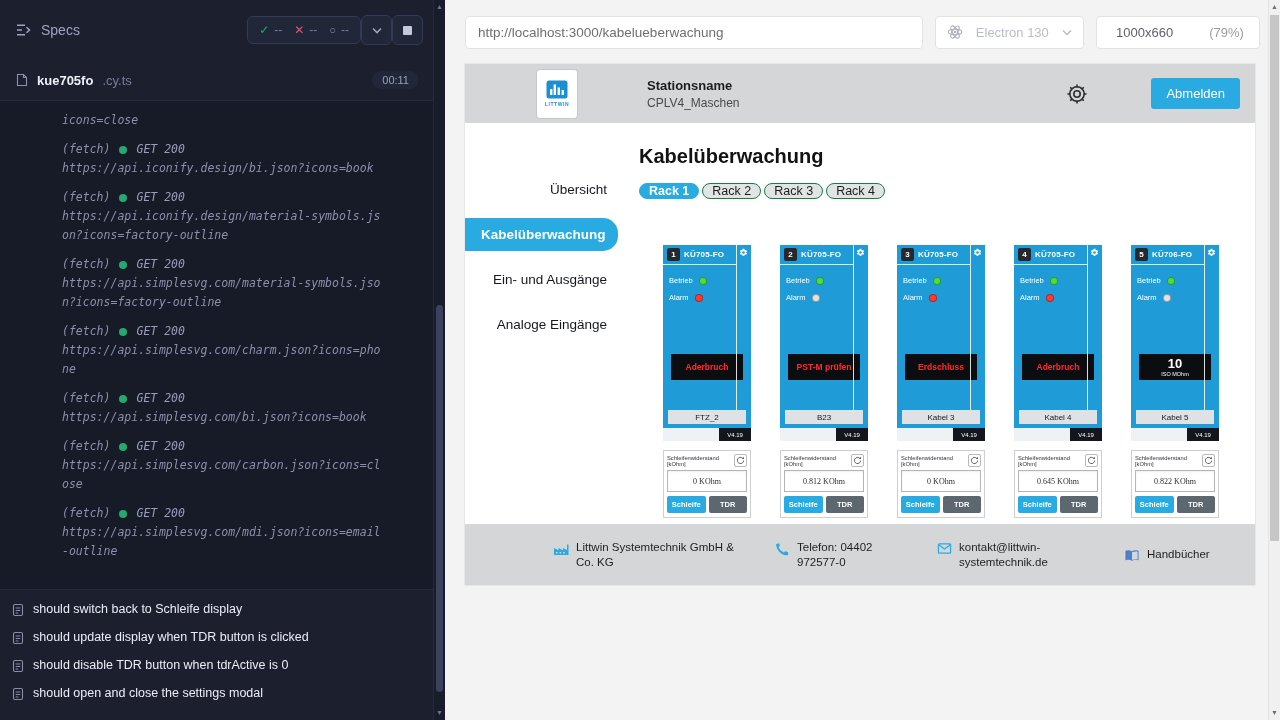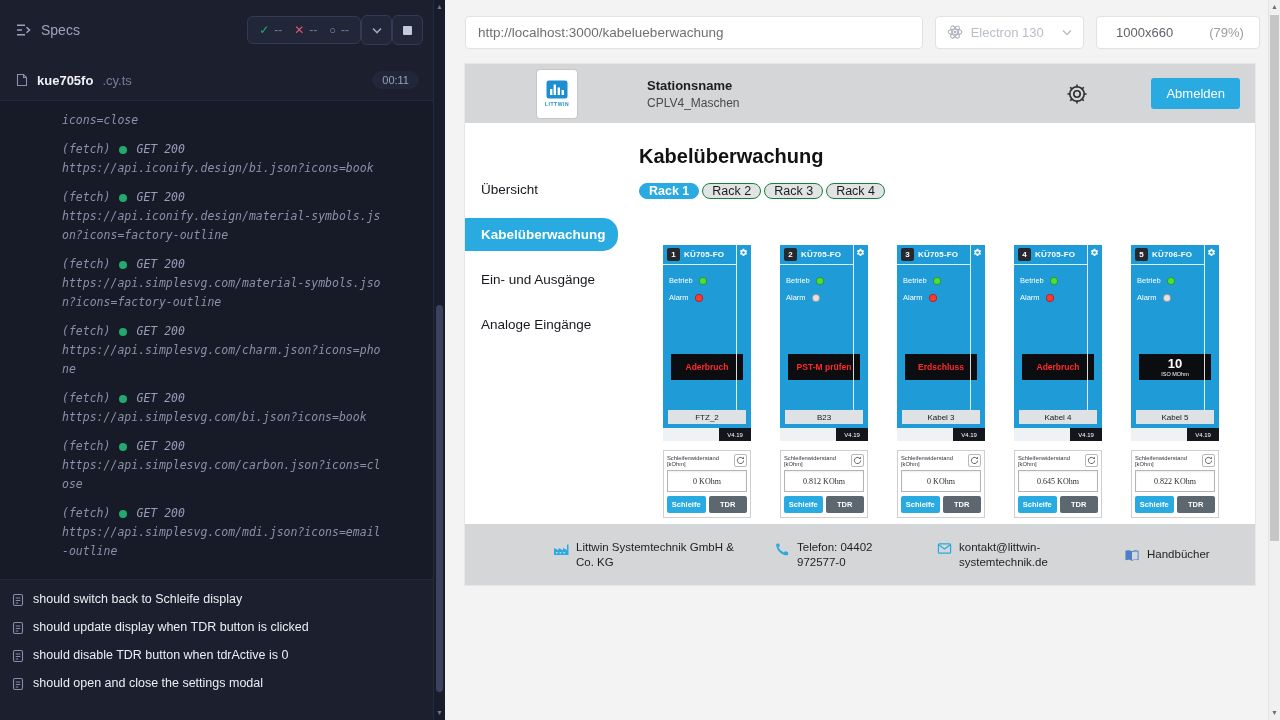--- a/index.html
+++ b/index.html
@@ -19,21 +19,21 @@
   .icon-btn { width:31px; height:30px; background:#222639; border:1px solid #343a56; border-radius:6px;
               color:#9da3bd; display:flex; align-items:center; justify-content:center; cursor:pointer; }
   .stop-square { width:9px; height:9px; background:#c3c8dd; border-radius:1px; }
 
   .spec-header { height:40px; flex:none; display:flex; align-items:center; gap:9px; padding:0 14px 0 16px; }
   .spec-name { color:#f0f1f7; font-size:13px; font-weight:bold; }
   .spec-ext { color:#777d9c; font-size:13px; }
   .spec-timer { margin-left:auto; background:#222639; border-radius:10px; color:#9aa0bb; font-size:11px; padding:3px 10px; }
 
   .log-block { background:#171a27; border-top:1px solid #262a3f; border-bottom:1px solid #262a3f;
-               padding:10px 14px 8px 62px; flex:none; }
+               padding:10px 14px 18px 62px; flex:none; }
   .log-entry { font-family:"DejaVu Sans Mono", monospace; font-style:italic; font-size:11.5px;
                color:#8b90ab; line-height:19px; margin-bottom:10px; cursor:pointer; }
   .log-status { display:flex; gap:9px; align-items:center; }
   .log-dot { width:8px; height:8px; border-radius:50%; background:#23a96f; flex:none; }
   .log-code { color:#989dba; }
   .log-url { word-break:break-all; max-width:320px; }
 
   .tests { list-style:none; padding:12px 10px 0 12px; }
   .test-item { display:flex; gap:9px; align-items:flex-start; color:#eceef5; font-size:12.5px;
                margin-bottom:13px; cursor:pointer; }
@@ -46,21 +46,21 @@
   .runner-scrollbar .sb-thumb { position:absolute; left:2px; right:2px; top:42%; bottom:2%;
                                 background:#3c415e; border-radius:4px; }
 
   
   .stage { flex:1; background:#f3f3f4; display:flex; flex-direction:column; overflow:hidden; }
   .urlbar-row { height:64px; flex:none; display:flex; align-items:center; padding:0 8px 0 20px; gap:12px; }
   .url-input { width:460px; height:33px; background:#fff; border:1px solid #e2e2e2; border-radius:4px;
                display:flex; align-items:center; padding:0 12px; font-size:13.5px; color:#6f6f6f; }
   .select-box { height:33px; background:#fff; border:1px solid #e2e2e2; border-radius:4px;
                 display:flex; align-items:center; gap:8px; padding:0 11px; cursor:pointer; }
-  .browser-select { margin-left:auto; width:150px; }
+  .browser-select { margin-left:auto; width:150px;text-align:center; }
   .browser-select .sel-label { color:#b9bdc7; font-size:13px; flex:1; }
   .size-select { width:164px; }
   .size-select .sel-label { color:#5f6368; font-size:13px; }
   .size-select .sel-zoom { color:#9a9da1; font-size:13px; flex:1;margin-left:28px; }
 
   
   .aut { width:790px; height:521px; margin-left:20px; background:#fff; display:flex; flex-direction:column;
          flex:none; box-shadow:0 0 0 1px #e7e7e8; }
   .aut-header { height:59px; flex:none; background:#d5d6d8; display:flex; align-items:center; }
   .logo-box { width:40px; height:48px; background:#fff; border-radius:3px; margin-left:72px;
@@ -68,21 +68,21 @@
               justify-content:center; gap:2px; }
   .logo-text { font-size:5px; font-weight:bold; color:#1b8fd0; letter-spacing:0.6px; }
   .station { margin-left:70px; }
   .station-label { font-size:13px; font-weight:bold; color:#1d1d1d; }
   .station-value { font-size:12px; color:#4a4a4a; margin-top:3px; }
   .header-gear { margin-left:auto; margin-right:62px; cursor:pointer; display:flex; }
   .logout-btn { background:#29abe2; color:#fff; font-size:13px; border:none; border-radius:3px;
                 padding:8px 15px; margin-right:15px; cursor:pointer; }
 
   .aut-body { flex:1; display:flex; overflow:hidden; }
-  .aut-sidebar { width:158px; flex:none; padding-top:50px; }
+  .aut-sidebar { width:158px; flex:none; padding-top:50px;text-align:right; }
   .side-item { font-size:13.5px; color:#16181d; padding:9px 16px; margin-bottom:12px; cursor:pointer; }
   .side-item.active { background:#29abe2; color:#fff; font-weight:bold; width:153px;
                       border-radius:0 15px 15px 0; }
 
   .aut-main { flex:1; padding:22px 0 0 16px; overflow:hidden; }
   .page-title { font-size:20px; font-weight:bold; color:#121212; }
   .tabs-row { display:flex; gap:3px; margin-top:15px; }
   .tab { font-size:12.5px; color:#1c1c1c; background:#e2e3e4; border:1px solid #15803d;
          border-radius:10px; padding:0 9px; cursor:pointer; }
   .tab.active { background:#29abe2; border-color:#29abe2; color:#fff; font-weight:bold; }

